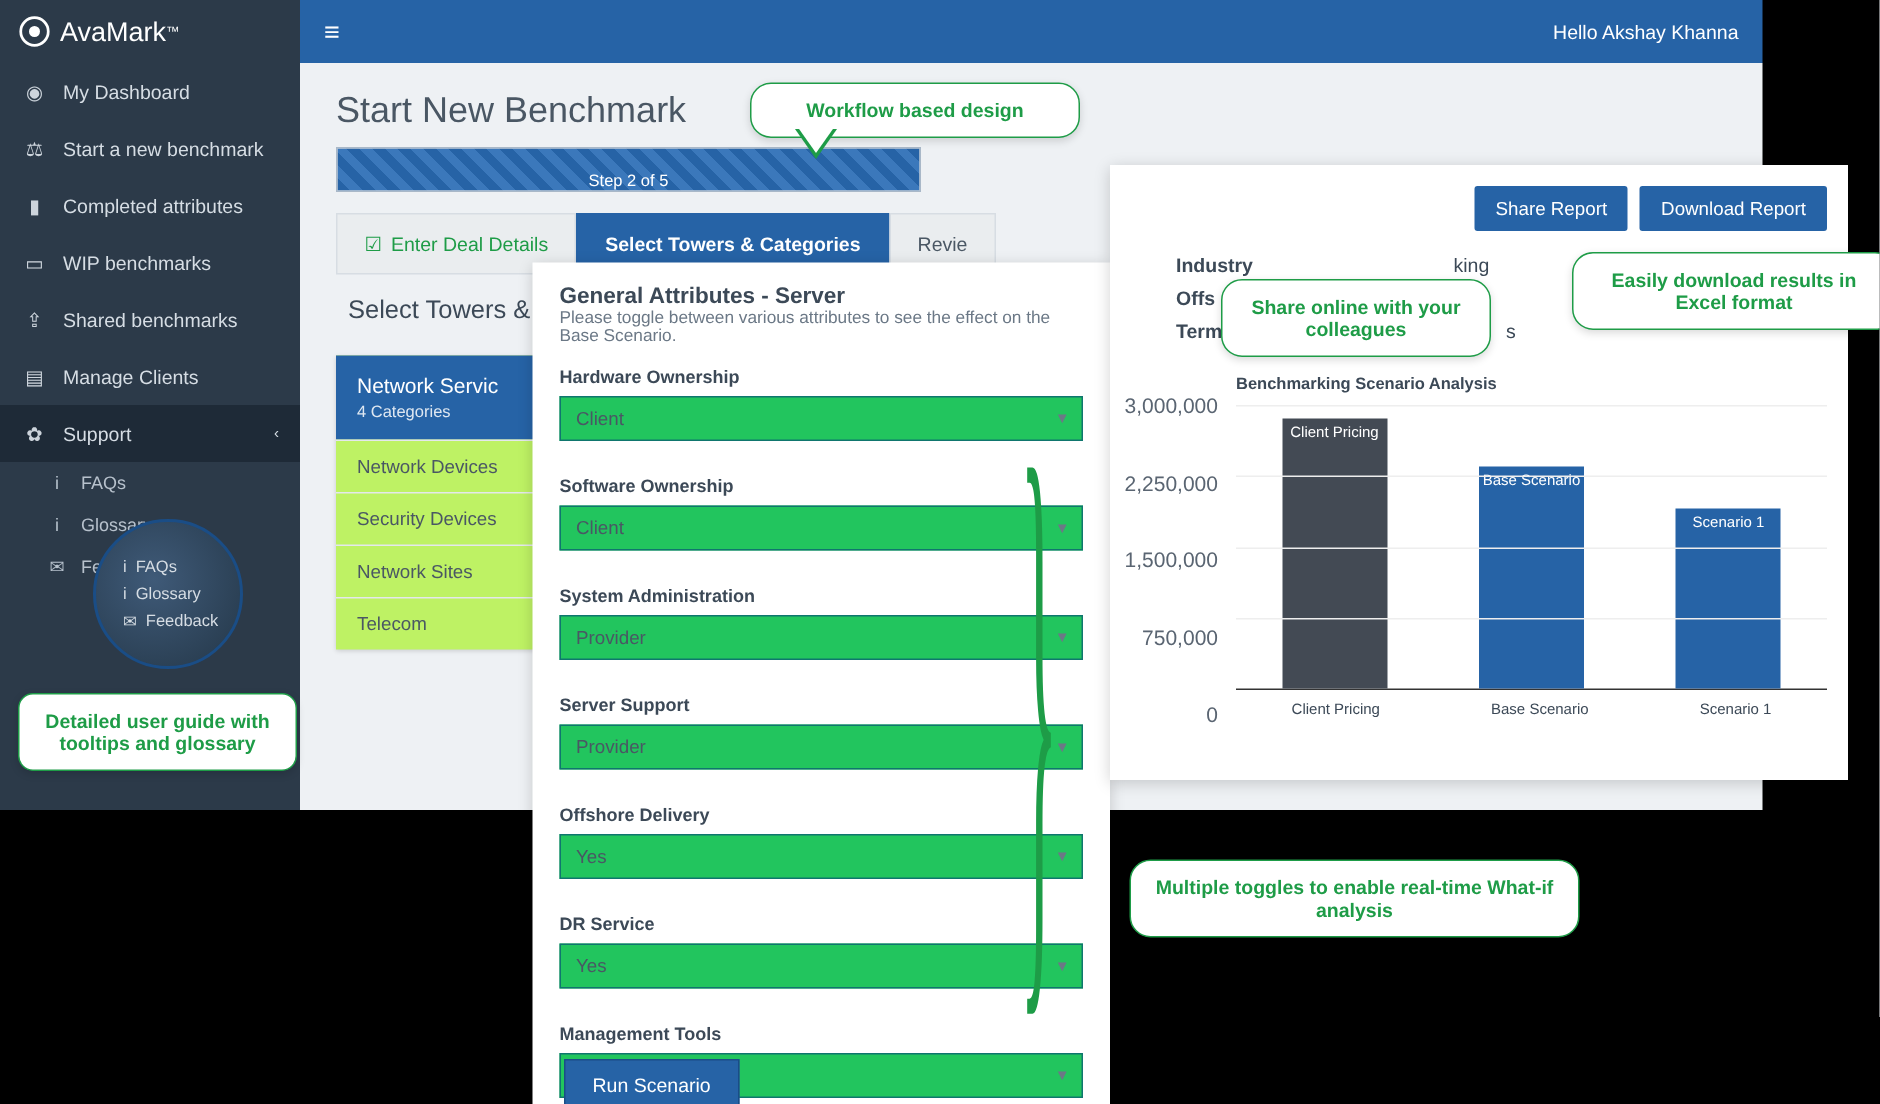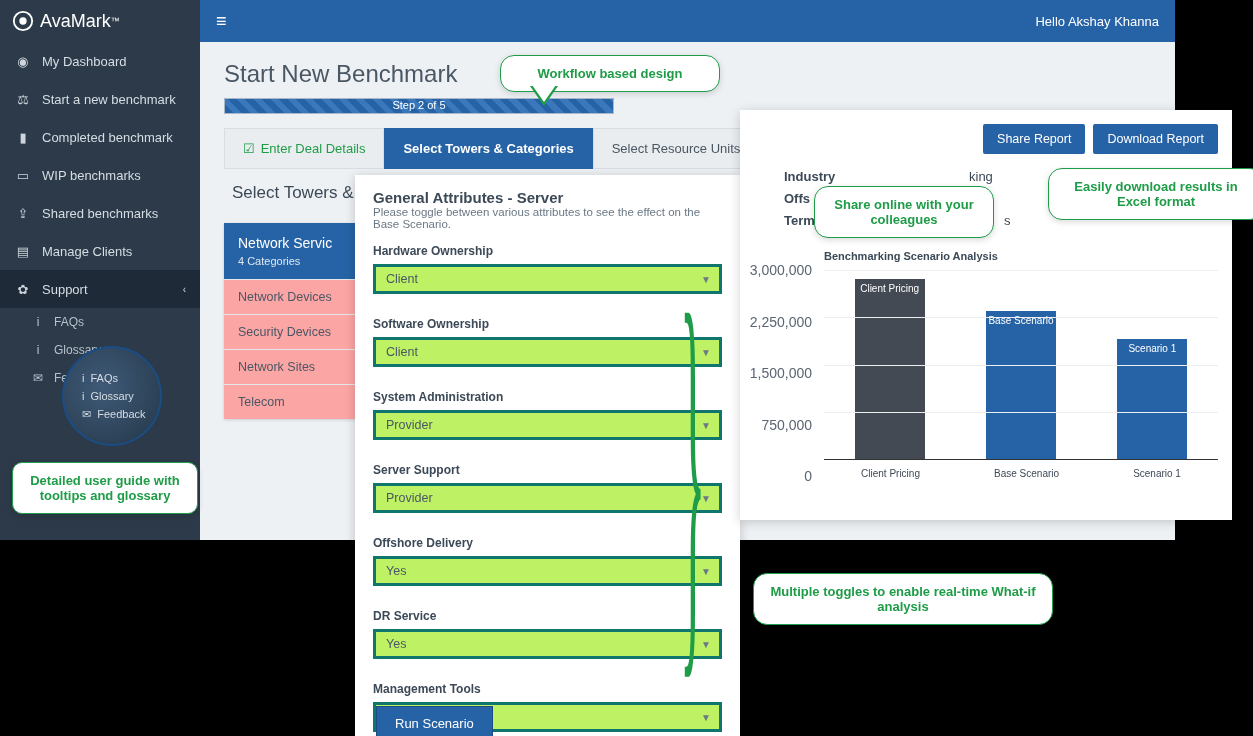--- a/index.html
+++ b/index.html
@@ -13,37 +13,37 @@
 .nav-item .ico{width:18px;display:inline-flex;justify-content:center;margin-right:10px;opacity:.95}
 .nav-item.active{background:#1e2a37}
 .nav-item.chev{justify-content:space-between}
 .sub-item{display:flex;align-items:center;height:28px;padding:0 14px 0 30px;font-size:12px;color:#b7c1cc;cursor:pointer}
 .sub-item .ico{width:16px;margin-right:8px;display:inline-flex;justify-content:center}
 .topbar{position:absolute;top:0;left:200px;right:0;height:42px;background:#2663a6;color:#fff;display:flex;align-items:center;justify-content:space-between;padding:0 16px}
 .hamburger{font-size:18px;cursor:pointer}
 .greet{font-size:13px}
 .main{position:absolute;top:42px;left:200px;background:#eef1f4;padding:18px 24px;width:975px;height:498px}
 .page-title{font-size:24px;font-weight:400;color:#4a5764;margin-bottom:10px}
-.stepbar{height:16px;background:repeating-linear-gradient(45deg,#2663a6,#2663a6 6px,#3b78bb 6px,#3b78bb 12px);border:1px solid #a9b8c8;width:390px;position:relative;display:flex;align-items:flex-start;justify-content:center;color:#fff;font-size:11px;margin-bottom:14px}
+.stepbar{height:30px;background:repeating-linear-gradient(45deg,#2663a6,#2663a6 6px,#3b78bb 6px,#3b78bb 12px);border:1px solid #a9b8c8;width:390px;position:relative;display:flex;align-items:flex-end;justify-content:center;color:#fff;font-size:11px;margin-bottom:14px}
 .wiz{display:flex;gap:0;margin-bottom:14px}
 .wiz-tab{padding:12px 18px;font-size:13px;color:#4a5764;background:#eaedef;border:1px solid #d7dde3;cursor:pointer;display:flex;align-items:center;gap:6px}
 .wiz-tab.done{color:#1e9c47}
 .wiz-tab.active{background:#2663a6;color:#fff;font-weight:bold;border-color:#2663a6}
 .section-title{font-size:17px;color:#3c4957;margin:8px 0 20px 8px}
-.tower-card{width:185px;background:#fca5a5;box-shadow:0 1px 3px rgba(0,0,0,.15)}
+.tower-card{width:185px;background:#bef264;box-shadow:0 1px 3px rgba(0,0,0,.15)}
 .tower-head{background:#2663a6;color:#fff;padding:12px 14px;font-size:14px}
 .tower-head .sub{font-size:11px;opacity:.85;margin-top:4px}
 .tower-row{padding:10px 14px;font-size:12.5px;color:#4a5764;border-top:1px solid #e4e8ec;display:flex;align-items:center;justify-content:space-between}
 .q{display:inline-flex;width:14px;height:14px;border-radius:50%;background:#6b7886;color:#fff;align-items:center;justify-content:center;font-size:10px}
 .panel{position:absolute;top:175px;left:355px;width:385px;background:#fff;box-shadow:0 2px 10px rgba(0,0,0,.2);padding:14px 18px 18px 18px}
 .panel h3{font-size:15px;color:#3c4957;font-weight:bold;margin-bottom:0}
 .panel .hint{font-size:11.5px;color:#6b7886;margin-bottom:14px}
 .fld{margin-bottom:23px}
 .fld label{display:block;font-size:12px;font-weight:bold;color:#3c4957;margin-bottom:6px}
-.sel{position:relative;border:3px solid #0f766e;height:30px;display:flex;align-items:center;padding:0 28px 0 10px;font-size:12.5px;color:#4a5764;background:#bef264}
+.sel{position:relative;border:1px solid #0f766e;height:30px;display:flex;align-items:center;padding:0 28px 0 10px;font-size:12.5px;color:#4a5764;background:#22c55e}
 .sel::after{content:"▼";position:absolute;right:8px;font-size:10px;color:#6b7886}
 .brace{position:absolute;top:250px;left:680px;color:#1e9c47;font-size:440px;font-weight:100;line-height:440px;transform:scaleX(.12);transform-origin:left center;font-family:Georgia,serif;pointer-events:none}
 .btn-run{background:#2663a6;color:#fff;border:1px solid #1a4d86;font-size:13px;padding:9px 18px;cursor:pointer;margin-top:6px;margin-left:18px;position:absolute;top:700px;left:358px}
 .report{position:absolute;top:110px;left:740px;width:492px;height:410px;background:#fff;box-shadow:0 2px 10px rgba(0,0,0,.18);padding:14px}
 .report-actions{display:flex;justify-content:flex-end;gap:8px;margin-bottom:12px}
 .rbtn{background:#2663a6;color:#fff;border:none;font-size:12.5px;padding:8px 14px;cursor:pointer;border-radius:2px}
 .meta{font-size:13px;color:#3c4957;line-height:22px;margin-left:30px}
 .meta b{display:inline-block;width:75px;font-weight:bold}
 .chart{position:relative;margin-top:18px;height:260px;padding-left:70px}
 .chart-title{text-align:left;font-size:11px;font-weight:bold;color:#3c4957;margin-bottom:8px}
@@ -84,21 +84,21 @@
     <div class="nav-item">
         <span class="ico">◉</span>
         <span>My Dashboard</span>
       </div>
     <div class="nav-item">
         <span class="ico">⚖</span>
         <span>Start a new benchmark</span>
       </div>
     <div class="nav-item">
         <span class="ico">▮</span>
-        <span>Completed benchmark</span>
+        <span>Completed attributes</span>
       </div>
     <div class="nav-item">
         <span class="ico">▭</span>
         <span>WIP benchmarks</span>
       </div>
     <div class="nav-item">
         <span class="ico">⇪</span>
         <span>Shared benchmarks</span>
       </div>
     <div class="nav-item">
@@ -136,23 +136,20 @@
     <div class="stepbar">
         <span>Step 2 of 5</span>
       </div>
     <div class="wiz">
       <div class="wiz-tab done">
           <span>☑</span>
           <span>Enter Deal Details</span>
         </div>
       <div class="wiz-tab active">
           <span>Select Towers &amp; Categories</span>
-        </div>
-      <div class="wiz-tab">
-          <span>Select Resource Units</span>
         </div>
       <div class="wiz-tab">
           <span>Revie</span>
         </div>
     </div>
     <div class="section-title">Select Towers &amp;</div>
     <div class="tower-card">
       <div class="tower-head">
         <div>Network Servic</div>
         <div class="sub">4 Categories</div>

